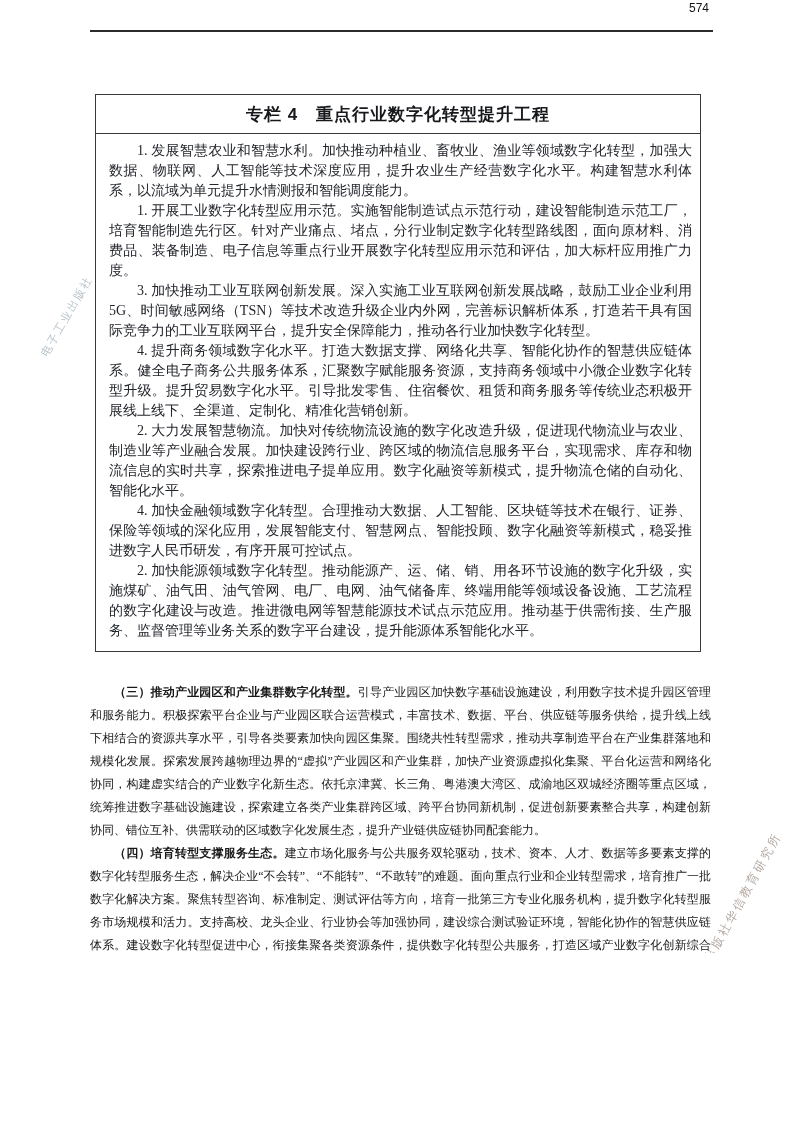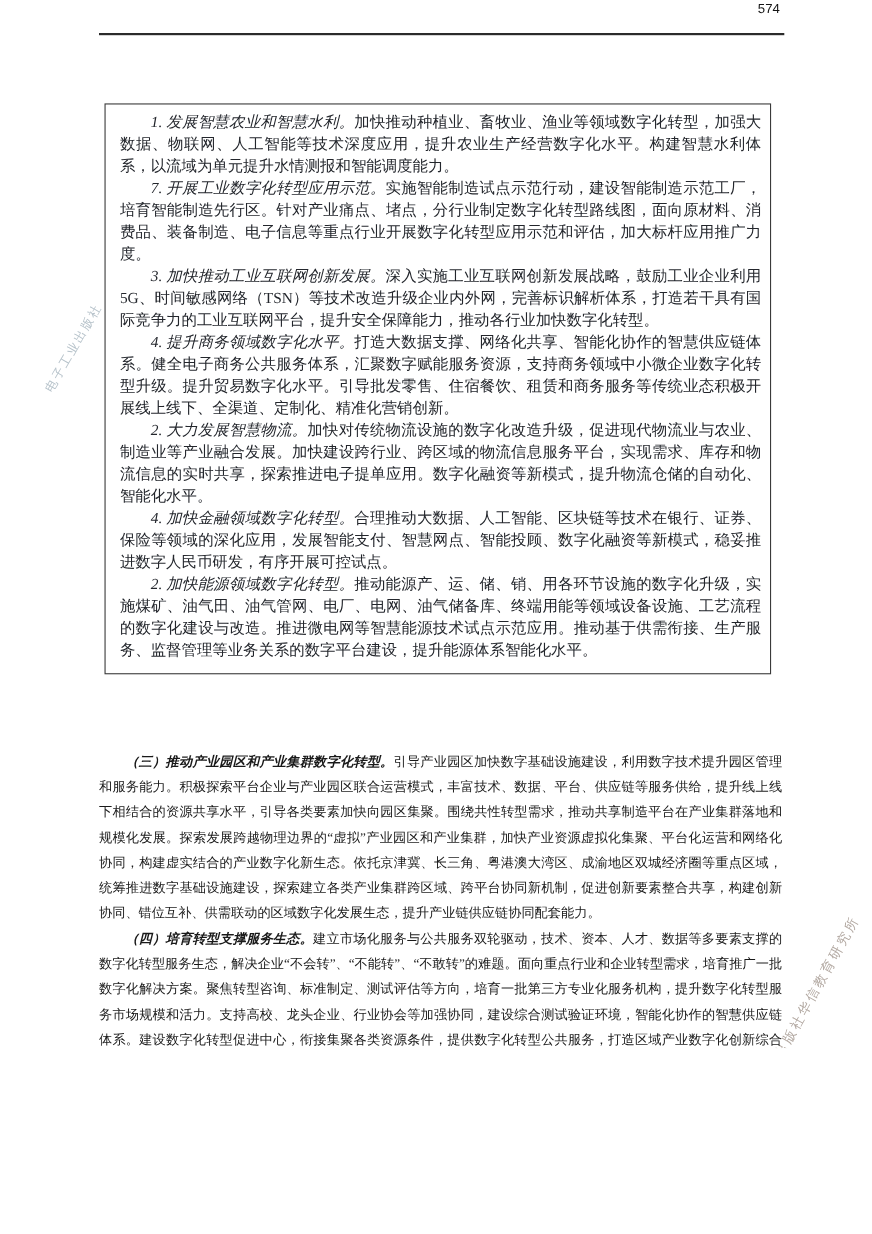--- a/index.html
+++ b/index.html
@@ -36,44 +36,45 @@
     border-bottom:1.5px solid #3a3a3a; text-align:center;
     font-family:"Liberation Sans","DejaVu Sans",sans-serif; font-weight:bold;
     font-size:17px; line-height:22px; padding:9px 0 7px; color:#16181c;
     letter-spacing:1px;
   }
   .panel-body {
     padding:7px 8px 10px 13px; font-size:14px; line-height:20px;
     text-align:justify; color:#23262c;
   }
   .panel-body p { margin:0; text-indent:2em; }
-  .lead { font-style:italic; }
+  .lead { }
   .main-text {
     position:absolute; left:90px; top:681px; width:621px; font-size:12px;
     line-height:23px; text-align:justify; color:#191919;
   }
   .main-text p { margin:0; text-indent:2em; }
   .main-text .lead { font-weight:bold; }
 </style>
 </head>
 <body>
 
 <div class="page">
 
   <div class="page-number">574</div>
 
   <div class="top-rule"></div>
 
   <div class="watermark wm-left">电子工业出版社</div>
   <div class="watermark wm-right">出版社华信教育研究所</div>
 
   <div class="panel">
+    <div class="panel-title">专栏 4　重点行业数字化转型提升工程</div>
     <div class="panel-body">
       <p><span class="lead">1. 发展智慧农业和智慧水利。</span><span>加快推动种植业、畜牧业、渔业等领域数字化转型，加强大数据、物联网、人工智能等技术深度应用，提升农业生产经营数字化水平。构建智慧水利体系，以流域为单元提升水情测报和智能调度能力。</span></p>
-      <p><span class="lead">7. 开展工业数字化转型应用示范。</span><span>实施智能制造试点示范行动，建设智能制造示范工厂，培育智能制造先行区。针对产业痛点、堵点，分行业制定数字化转型路线图，面向原材料、消费品、装备制造、电子信息等重点行业开展数字化转型应用示范和评估，加大标杆应用推广力度。</span></p>
+      <p><span class="lead">1. 开展工业数字化转型应用示范。</span><span>实施智能制造试点示范行动，建设智能制造示范工厂，培育智能制造先行区。针对产业痛点、堵点，分行业制定数字化转型路线图，面向原材料、消费品、装备制造、电子信息等重点行业开展数字化转型应用示范和评估，加大标杆应用推广力度。</span></p>
       <p><span class="lead">3. 加快推动工业互联网创新发展。</span><span>深入实施工业互联网创新发展战略，鼓励工业企业利用5G、时间敏感网络（TSN）等技术改造升级企业内外网，完善标识解析体系，打造若干具有国际竞争力的工业互联网平台，提升安全保障能力，推动各行业加快数字化转型。</span></p>
       <p><span class="lead">4. 提升商务领域数字化水平。</span><span>打造大数据支撑、网络化共享、智能化协作的智慧供应链体系。健全电子商务公共服务体系，汇聚数字赋能服务资源，支持商务领域中小微企业数字化转型升级。提升贸易数字化水平。引导批发零售、住宿餐饮、租赁和商务服务等传统业态积极开展线上线下、全渠道、定制化、精准化营销创新。</span></p>
       <p><span class="lead">2. 大力发展智慧物流。</span><span>加快对传统物流设施的数字化改造升级，促进现代物流业与农业、制造业等产业融合发展。加快建设跨行业、跨区域的物流信息服务平台，实现需求、库存和物流信息的实时共享，探索推进电子提单应用。数字化融资等新模式，提升物流仓储的自动化、智能化水平。</span></p>
       <p><span class="lead">4. 加快金融领域数字化转型。</span><span>合理推动大数据、人工智能、区块链等技术在银行、证券、保险等领域的深化应用，发展智能支付、智慧网点、智能投顾、数字化融资等新模式，稳妥推进数字人民币研发，有序开展可控试点。</span></p>
       <p><span class="lead">2. 加快能源领域数字化转型。</span><span>推动能源产、运、储、销、用各环节设施的数字化升级，实施煤矿、油气田、油气管网、电厂、电网、油气储备库、终端用能等领域设备设施、工艺流程的数字化建设与改造。推进微电网等智慧能源技术试点示范应用。推动基于供需衔接、生产服务、监督管理等业务关系的数字平台建设，提升能源体系智能化水平。</span></p>
     </div>
   </div>
 
   <div class="main-text">
     <p><span class="lead">（三）推动产业园区和产业集群数字化转型。</span><span>引导产业园区加快数字基础设施建设，利用数字技术提升园区管理和服务能力。积极探索平台企业与产业园区联合运营模式，丰富技术、数据、平台、供应链等服务供给，提升线上线下相结合的资源共享水平，引导各类要素加快向园区集聚。围绕共性转型需求，推动共享制造平台在产业集群落地和规模化发展。探索发展跨越物理边界的“虚拟”产业园区和产业集群，加快产业资源虚拟化集聚、平台化运营和网络化协同，构建虚实结合的产业数字化新生态。依托京津冀、长三角、粤港澳大湾区、成渝地区双城经济圈等重点区域，统筹推进数字基础设施建设，探索建立各类产业集群跨区域、跨平台协同新机制，促进创新要素整合共享，构建创新协同、错位互补、供需联动的区域数字化发展生态，提升产业链供应链协同配套能力。</span></p>

